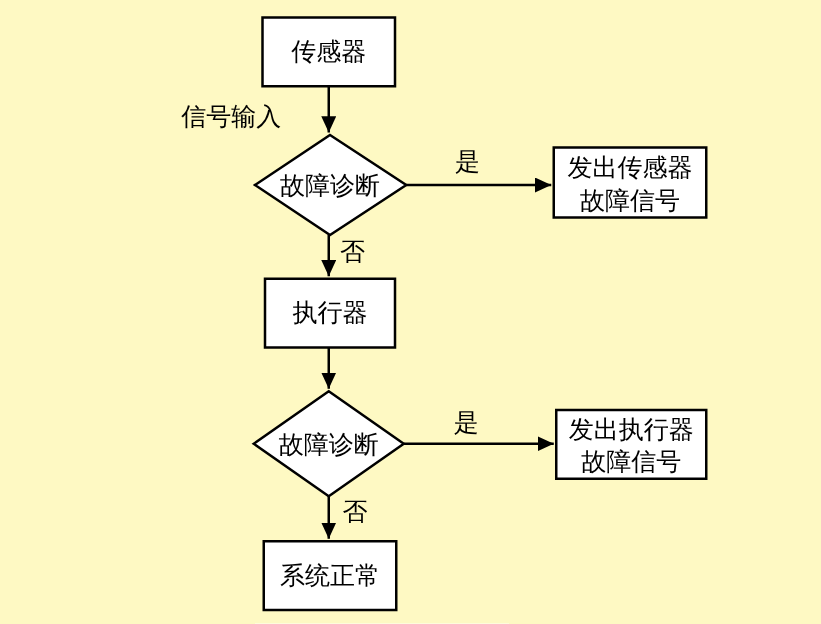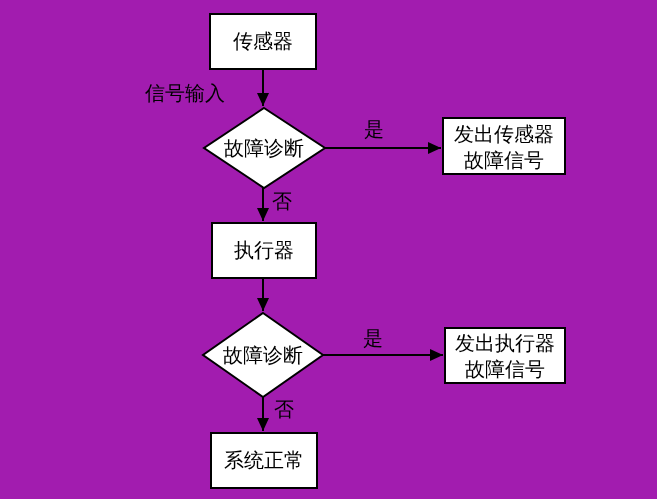--- a/index.html
+++ b/index.html
@@ -4,21 +4,21 @@
 <style>
   html, body {
     margin: 0;
     padding: 0;
     background: #ffffff;
   }
   .stage {
     position: relative;
     width: 657px;
     height: 499px;
-    background: #a21caf;
+    background: #fef9c3;
     font-family: "Liberation Sans", sans-serif;
   }
   svg { display: block; }
   .shape {
     fill: #ffffff;
     stroke: #000000;
     stroke-width: 2;
   }
   .edge {
     stroke: #000000;

